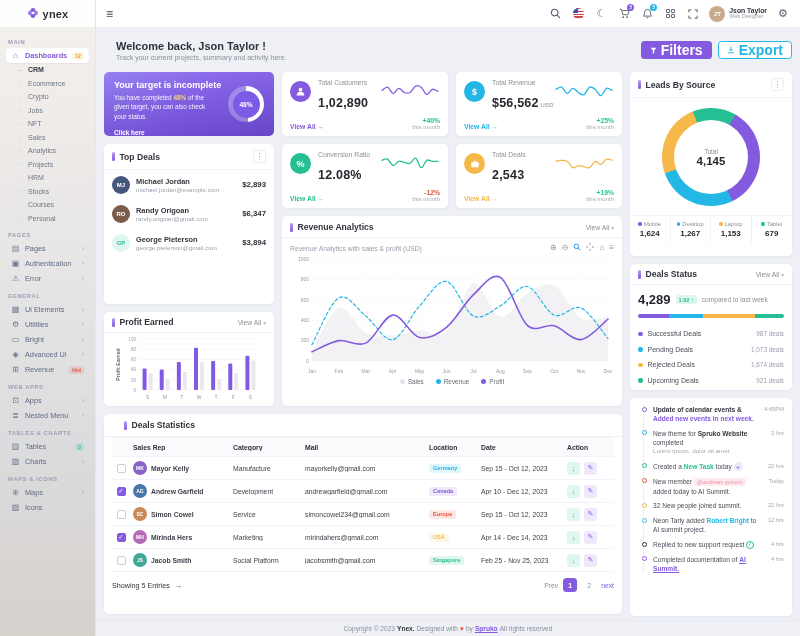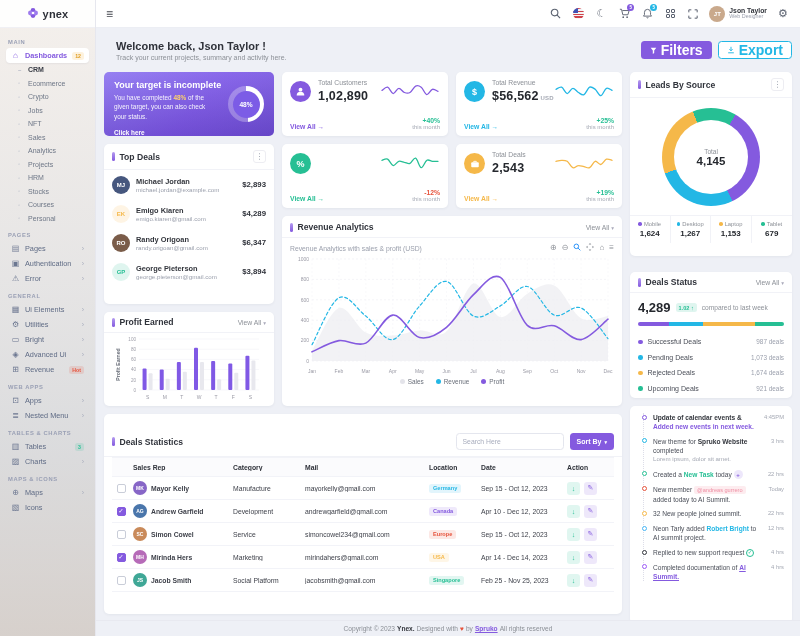--- a/index.html
+++ b/index.html
@@ -90,21 +90,21 @@
   .deal-name { font-size:7.4px; font-weight:700; color:#33363d; white-space:nowrap;}
   .deal-email { font-size:6.2px; color:#9a9fac; white-space:nowrap; overflow:hidden; text-overflow:ellipsis;}
   .deal-amt { font-size:7.8px; font-weight:700; color:#2f323a;}
 
   
   .stats-grid { display:grid; grid-template-columns:166px 166px; gap:8px; margin-bottom:8px;}
   .stat-card { position:relative; height:64px; padding:7px 8px;}
   .stat-ic { position:absolute; left:8px; top:9px; width:21px; height:21px; border-radius:50%; display:flex; align-items:center; justify-content:center; color:#fff; font-size:9px; font-weight:700;}
   .stat-meta { margin-left:28px;}
   .stat-title { font-size:6.8px; color:#8c9097;}
-  .stat-value { font-size:12.5px; font-weight:700; color:#25282e; margin-top:3px; letter-spacing:.2px;}
+  .stat-value { font-size:12.5px; font-weight:700; color:#25282e; margin-top:10px; letter-spacing:.2px;}
   .stat-value .unit { font-size:6px; font-weight:600; color:#a5a9b4;}
   .spark { position:absolute; right:8px; top:9px;}
   .stat-bottom { position:absolute; left:8px; right:8px; bottom:6px; display:flex; justify-content:space-between; align-items:flex-end;}
   .stat-link { font-size:6.8px; font-weight:600; cursor:pointer;}
   .stat-link .arr { font-size:6.5px;}
   .stat-change { text-align:right;}
   .stat-change .pc { font-size:6.8px; font-weight:700;}
   .stat-change .per { font-size:6px; color:#a5a9b4;}
   .up { color:#26bf94;} .down { color:#e6533c;}
 
@@ -449,28 +449,20 @@
         <div id="topDealsList">
             <div class="deal-row">
               <span class="avatar" style="background: rgb(70, 87, 126);">MJ</span>
               <span class="deal-info">
                 <div class="deal-name">Michael Jordan</div>
                 <div class="deal-email">michael.jordan@example.com</div>
               </span>
               <span class="deal-amt">$2,893</span>
             </div>
             <div class="deal-row">
-              <span class="avatar" style="background: rgba(245, 184, 73, 0.15); color: rgb(245, 184, 73);">EK</span>
-              <span class="deal-info">
-                <div class="deal-name">Emigo Kiaren</div>
-                <div class="deal-email">emigo.kiaren@gmail.com</div>
-              </span>
-              <span class="deal-amt">$4,289</span>
-            </div>
-            <div class="deal-row">
               <span class="avatar" style="background: rgb(122, 92, 73);">RO</span>
               <span class="deal-info">
                 <div class="deal-name">Randy Origoan</div>
                 <div class="deal-email">randy.origoan@gmail.com</div>
               </span>
               <span class="deal-amt">$6,347</span>
             </div>
             <div class="deal-row">
               <span class="avatar" style="background: rgba(38, 191, 148, 0.15); color: rgb(38, 191, 148);">GP</span>
               <span class="deal-info">
@@ -565,20 +557,24 @@
             <div class="stat-bottom">
               <span class="stat-link" style="color: rgb(35, 183, 229);">View All <span class="arr">→</span></span>
               <span class="stat-change">
                 <div class="pc up">+25%</div>
                 <div class="per">this month</div>
               </span>
             </div>
           </div>
           <div class="card stat-card">
             <span class="stat-ic" style="background: rgb(38, 191, 148);">%</span>
+            <div class="stat-meta">
+              <div class="stat-title">Conversion Ratio</div>
+              <div class="stat-value">12.08%</div>
+            </div>
             <svg class="spark" width="60" height="22" viewBox="0 0 60 22">
               <path d="M2.0,7.3C2.9,7.1 5.7,5.3 7.6,6.2C9.5,7.1 11.3,12.2 13.2,12.6C15.1,12.9 16.9,8.8 18.8,8.3C20.7,7.8 22.5,9.0 24.4,9.4C26.3,9.7 28.1,11.1 30.0,10.4C31.9,9.7 33.7,4.4 35.6,5.1C37.5,5.8 39.3,14.3 41.2,14.7C43.1,15.0 44.9,8.3 46.8,7.3C48.7,6.2 50.5,8.1 52.4,8.3C54.3,8.5 57.1,8.3 58.0,8.3" fill="none" stroke="#26bf94" stroke-width="1.3" stroke-linecap="round"></path>
             </svg>
             <div class="stat-bottom">
               <span class="stat-link" style="color: rgb(38, 191, 148);">View All <span class="arr">→</span></span>
               <span class="stat-change">
                 <div class="pc down">-12%</div>
                 <div class="per">this month</div>
               </span>
             </div>
@@ -678,32 +674,25 @@
           </svg>
         <div class="ra-legend" id="raLegend">
             <span class="ra-leg-item"><span class="dot" style="background:#e4e4ea"></span>Sales</span>
             <span class="ra-leg-item"><span class="dot" style="background:#23b7e5"></span>Revenue</span>
             <span class="ra-leg-item"><span class="dot" style="background:#845adf"></span>Profit</span>
           </div>
       </div>
     </div>
 
     <div class="card bottom-card">
-      <div class="chead" style="padding:6px 8px;margin-top:13px;">
+      <div class="chead" style="padding:6px 20px;">
         <div class="ctitle">
             <span class="accent"></span>
             <span>Deals Statistics</span>
           </div>
-        <div class="tbl-head-tools">
-          <input class="search-input" placeholder="Search Here" style="">
-          <button class="sort-btn">
-              <span>Sort By</span>
-              <span style="font-size:5px;">▾</span>
-            </button>
-        </div>
       </div>
       <div class="tbl" id="dealsTable">
           <div class="trow hrow">
             <span class="tc c-cb"></span>
             <span class="tc c-rep">Sales Rep</span>
             <span class="tc c-cat">Category</span>
             <span class="tc c-mail">Mail</span>
             <span class="tc c-loc">Location</span>
             <span class="tc c-date">Date</span>
             <span class="tc c-act">Action</span>
@@ -797,25 +786,37 @@
             <span class="tc c-loc">
               <span class="loc-badge" style="background: rgba(38, 191, 148, 0.133); color: rgb(38, 191, 148);">Singapore</span>
             </span>
             <span class="tc c-date">Feb 25 - Nov 25, 2023</span>
             <span class="tc c-act">
               <span class="act-btn ab-dl">↓</span>
               <span class="act-btn ab-ed">✎</span>
             </span>
           </div>
         </div>
+      <div class="tbl-foot">
+        <span class="showing">
+            <span>Showing 5 Entries</span>
+            <span style="font-size:8px;">→</span>
+          </span>
+        <span class="pager" id="pager">
+            <span class="nav">Prev</span>
+            <span class="page-num active">1</span>
+            <span class="page-num">2</span>
+            <span class="nav next">next</span>
+          </span>
+      </div>
     </div>
 
     <div class="col-right">
 
-      <div class="card" style="height:184px; margin-bottom:16px;">
+      <div class="card" style="height:184px; margin-bottom:8px;">
         <div class="chead">
           <div class="ctitle">
               <span class="accent"></span>
               <span>Leads By Source</span>
             </div>
           <span class="dots-btn">⋮</span>
         </div>
         <div class="donut-zone">
           <div class="donut" id="donut" style="background: conic-gradient(from 30deg, rgb(132, 90, 223) 0%, rgb(132, 90, 223) 34.4%, rgb(35, 183, 229) 34.4%, rgb(35, 183, 229) 61.2%, rgb(245, 184, 73) 61.2%, rgb(245, 184, 73) 85.6%, rgb(38, 191, 148) 85.6%, rgb(38, 191, 148) 100%);">
             <div class="donut-hole">

